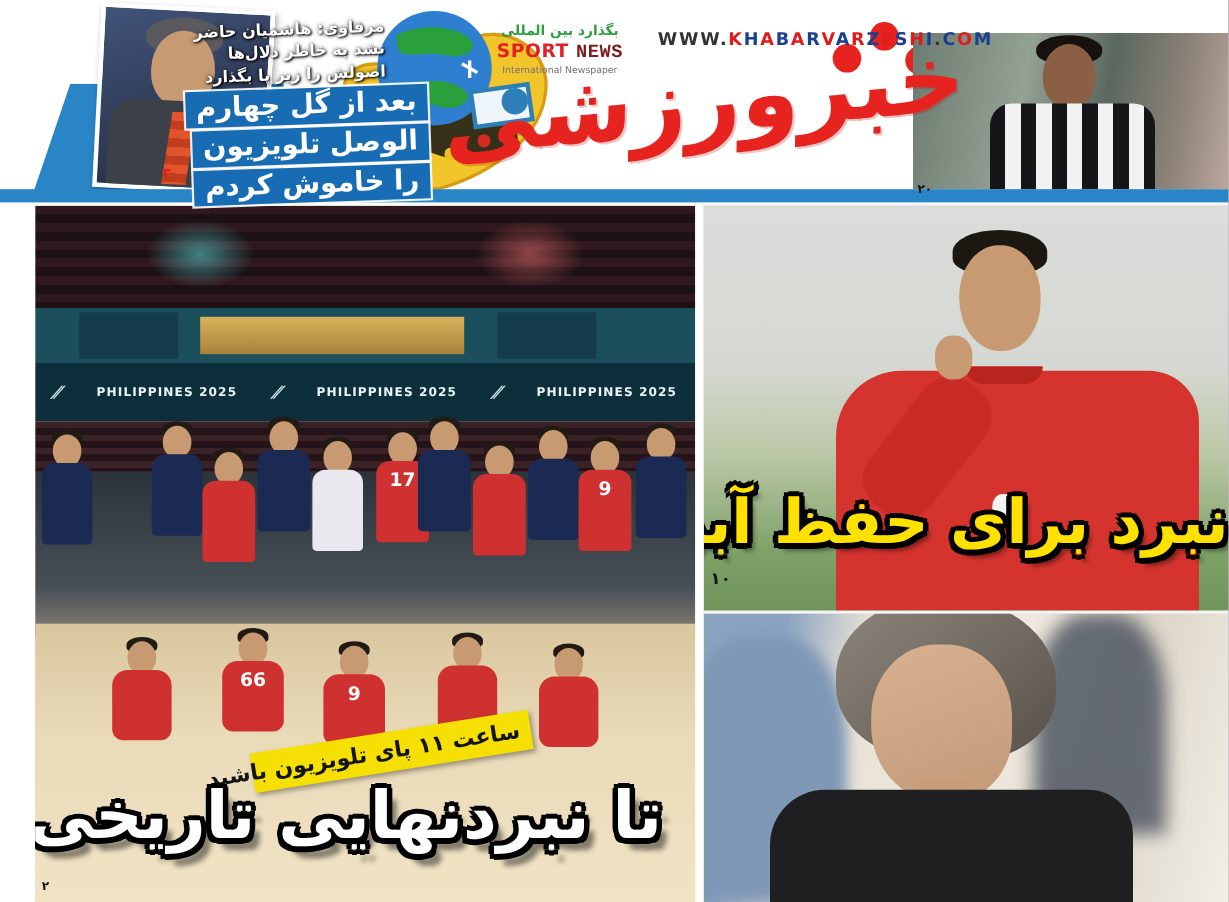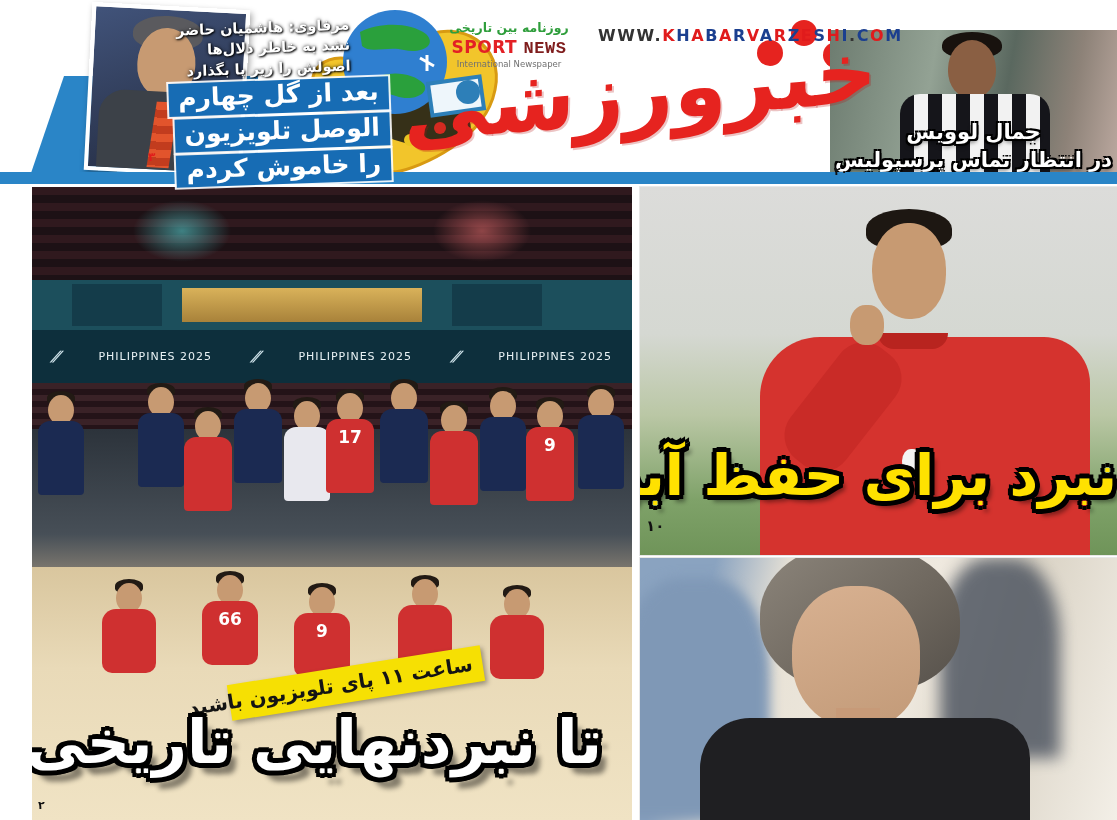--- a/index.html
+++ b/index.html
@@ -86,21 +86,21 @@
   .vb .arena-top{position:absolute;left:0;top:0;width:100%;height:93px;
     background:
       radial-gradient(70px 44px at 150px 44px, rgba(90,220,220,.55), transparent 70%),
       radial-gradient(70px 44px at 450px 44px, rgba(255,120,120,.5), transparent 70%),
       repeating-linear-gradient(180deg,#30191e 0 8px,#1d1115 8px 16px);}
   .vb .suites{position:absolute;left:0;top:93px;width:100%;height:50px;background:#1c4f5c;}
   .vb .suites .gold{position:absolute;left:150px;top:8px;width:240px;height:34px;background:linear-gradient(180deg,#d9b25a,#a8823a);}
   .vb .suites .panel{position:absolute;top:4px;width:90px;height:42px;background:#143c4a;}
   .vb .banner-band{position:absolute;left:0;top:143px;width:100%;height:53px;background:#0d2f3c;
     display:flex;align-items:center;justify-content:space-around;}
-  .vb .banner-band .ph{color:#e9f2f5;font-size:11px;font-weight:normal;letter-spacing:1px;white-space:nowrap;}
+  .vb .banner-band .ph{color:#e9f2f5;font-size:11px;font-weight:bold;letter-spacing:1px;white-space:nowrap;}
   .vb .banner-band .sw{color:#cfe3ea;font-size:15px;font-style:italic;font-weight:bold;transform:skewX(-18deg);}
   .vb .lower-stands{position:absolute;left:0;top:196px;width:100%;height:46px;
     background:repeating-linear-gradient(180deg,#3a2227 0 6px,#241318 6px 12px);}
   .vb .backzone{position:absolute;left:0;top:242px;width:100%;height:150px;
     background:linear-gradient(180deg,#2c333b 0%,#474f57 70%,#8a8275 100%);}
   .vb .floor{position:absolute;left:0;top:380px;width:100%;height:253px;
     background:linear-gradient(180deg,#d9c69e 0%,#e9dab8 40%,#f0e3c4 100%);}
   
   .p{position:absolute;}
   .p .head{position:absolute;left:50%;transform:translateX(-50%);top:0;width:26px;height:30px;background:#c79a72;border-radius:50%;}
@@ -193,21 +193,21 @@
     <rect x="128" y="78" width="56" height="36" fill="#2d7fb8" transform="rotate(-8 156 96)"></rect>
     <rect x="132" y="82" width="48" height="28" fill="#eef6fb" transform="rotate(-8 156 96)"></rect>
     <circle cx="168" cy="92" r="12" fill="#2d7fb8"></circle>
     <circle cx="52" cy="108" r="6" fill="#d42a20"></circle>
     <circle cx="78" cy="128" r="6" fill="#2aa03c"></circle>
     <circle cx="110" cy="140" r="6" fill="#e9c421"></circle>
     <circle cx="140" cy="128" r="6" fill="#d42a20"></circle>
   </svg>
 
   <div class="logo-text" data-interactable="false">
-    <div class="fa" data-interactable="false">روزنامه بین تاریخی</div>
+    <div class="fa" data-interactable="false">بگذارد بین المللی</div>
     <div class="en" data-interactable="false">
       <span class="sport" data-interactable="false">SPORT</span>
       <span class="news" data-interactable="false">NEWS</span>
     </div>
     <div class="sub" data-interactable="false">International Newspaper</div>
   </div>
 
   <div class="calligraphy" data-interactable="false">خبرورزشی</div>
   <div class="logo-dots" data-interactable="false">
     <span class="d1"></span>
@@ -216,24 +216,20 @@
   </div>
 
   <div class="issue-info" data-interactable="false">
     <div class="site" data-interactable="false"><span>W</span><span>W</span><span>W</span><span>.</span><span class="c0">K</span><span class="c1">H</span><span class="c0">A</span><span class="c1">B</span><span class="c0">A</span><span class="c1">R</span><span class="c0">V</span><span class="c1">A</span><span class="c0">R</span><span class="c1">Z</span><span class="c0">E</span><span class="c1">S</span><span class="c0">H</span><span class="c1">I</span><span>.</span><span class="c1">C</span><span class="c0">O</span><span class="c1">M</span></div>
   </div>
 
   <div class="lewis-photo" data-interactable="false">
     <div class="lw-hair" data-interactable="false"></div>
     <div class="lw-head" data-interactable="false"></div>
     <div class="lw-shirt" data-interactable="false"></div>
-    <div class="lewis-caption" data-interactable="false">
-      <div data-interactable="false">جمال لوویس</div>
-      <div data-interactable="false">در انتظار تماس پرسپولیس</div>
-    </div>
   </div>
   <div class="ref-20" data-interactable="false">۲۰</div>
 
   <div class="blue-bar" data-interactable="false"></div>
 
   <div class="vb" data-interactable="false">
     <div class="arena-top" data-interactable="false"></div>
     <div class="suites" data-interactable="false">
       <div class="gold"></div>
       <div class="panel" style="left:40px;"></div>
@@ -269,21 +265,21 @@
     <div class="p navy" style="left:202px;top:196px;width:48px;height:116px;" data-interactable="false">
         <div class="hair"></div>
         <div class="head"></div>
         <div class="torso"></div>
       </div>
     <div class="p white" style="left:252px;top:214px;width:46px;height:110px;" data-interactable="false">
         <div class="hair"></div>
         <div class="head"></div>
         <div class="torso"></div>
       </div>
-    <div class="p red" style="left:294px;top:206px;width:48px;height:112px;" data-interactable="false">
+    <div class="p red" style="left:310px;top:206px;width:48px;height:112px;" data-interactable="false">
         <div class="hair"></div>
         <div class="head"></div>
         <div class="torso"></div>
         <div class="num">17</div>
       </div>
     <div class="p navy" style="left:348px;top:196px;width:48px;height:116px;" data-interactable="false">
         <div class="hair"></div>
         <div class="head"></div>
         <div class="torso"></div>
       </div>

